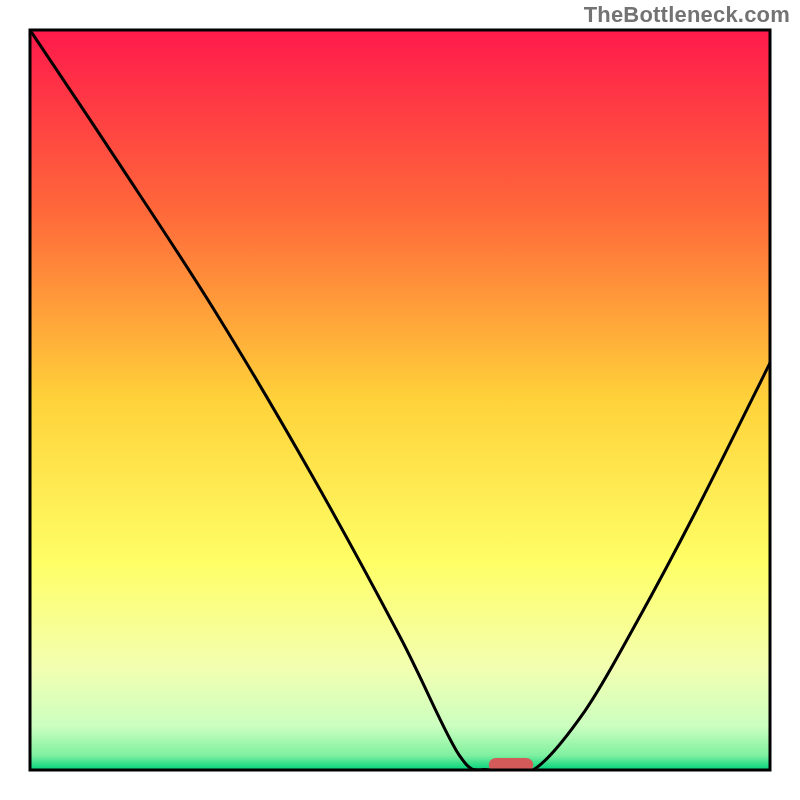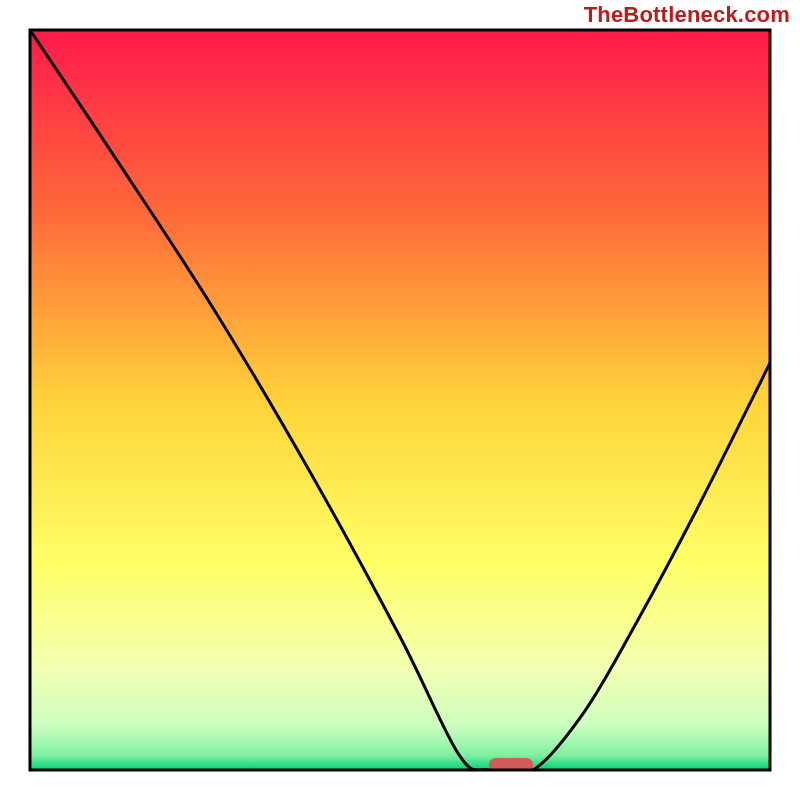--- a/index.html
+++ b/index.html
@@ -14,21 +14,21 @@
     position: relative;
     width: 800px;
     height: 800px;
   }
   .attribution {
     position: absolute;
     top: 2px;
     right: 10px;
     font-size: 22px;
     font-weight: 600;
-    color: #b91c1c;
+    color: #737373;
     letter-spacing: 0.2px;
   }
   svg.plot {
     position: absolute;
     left: 0;
     top: 0;
   }
 </style>
 </head>
 <body>

